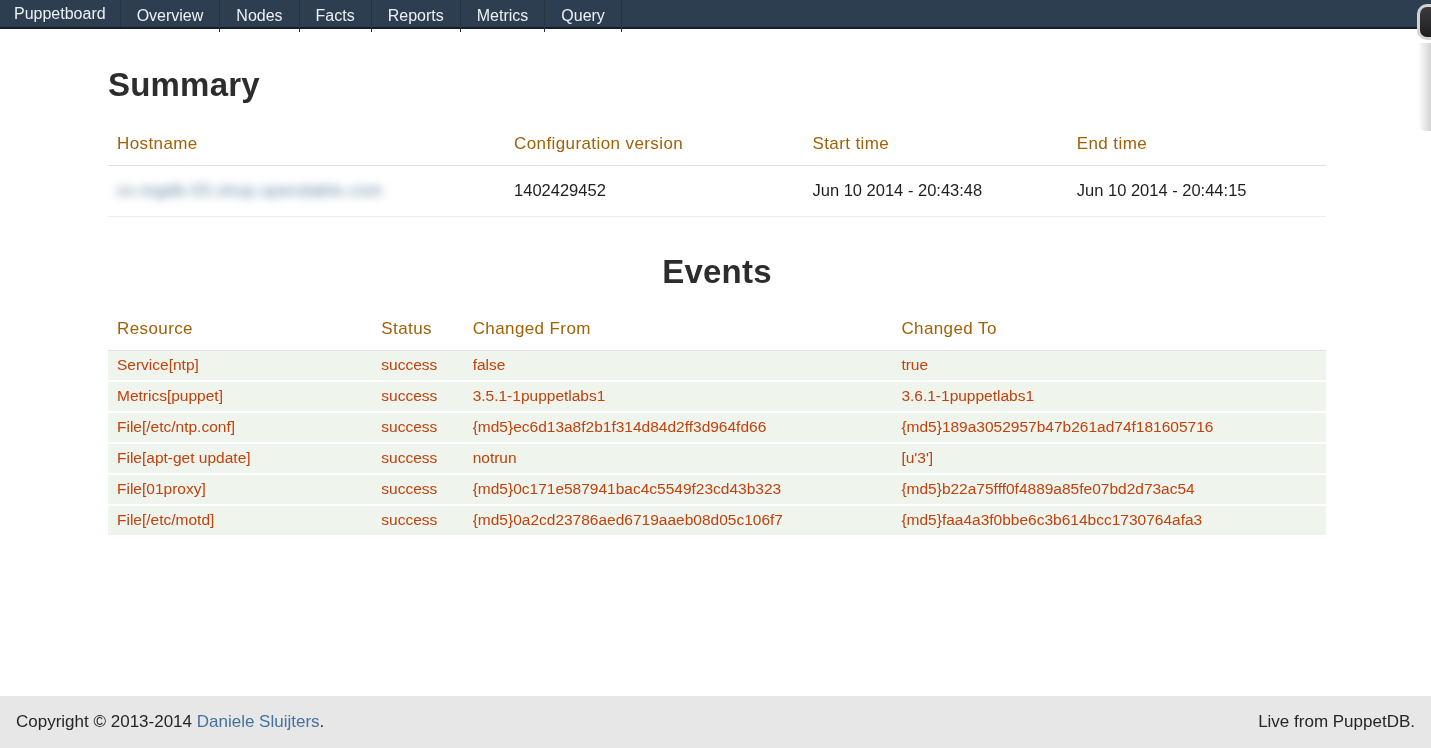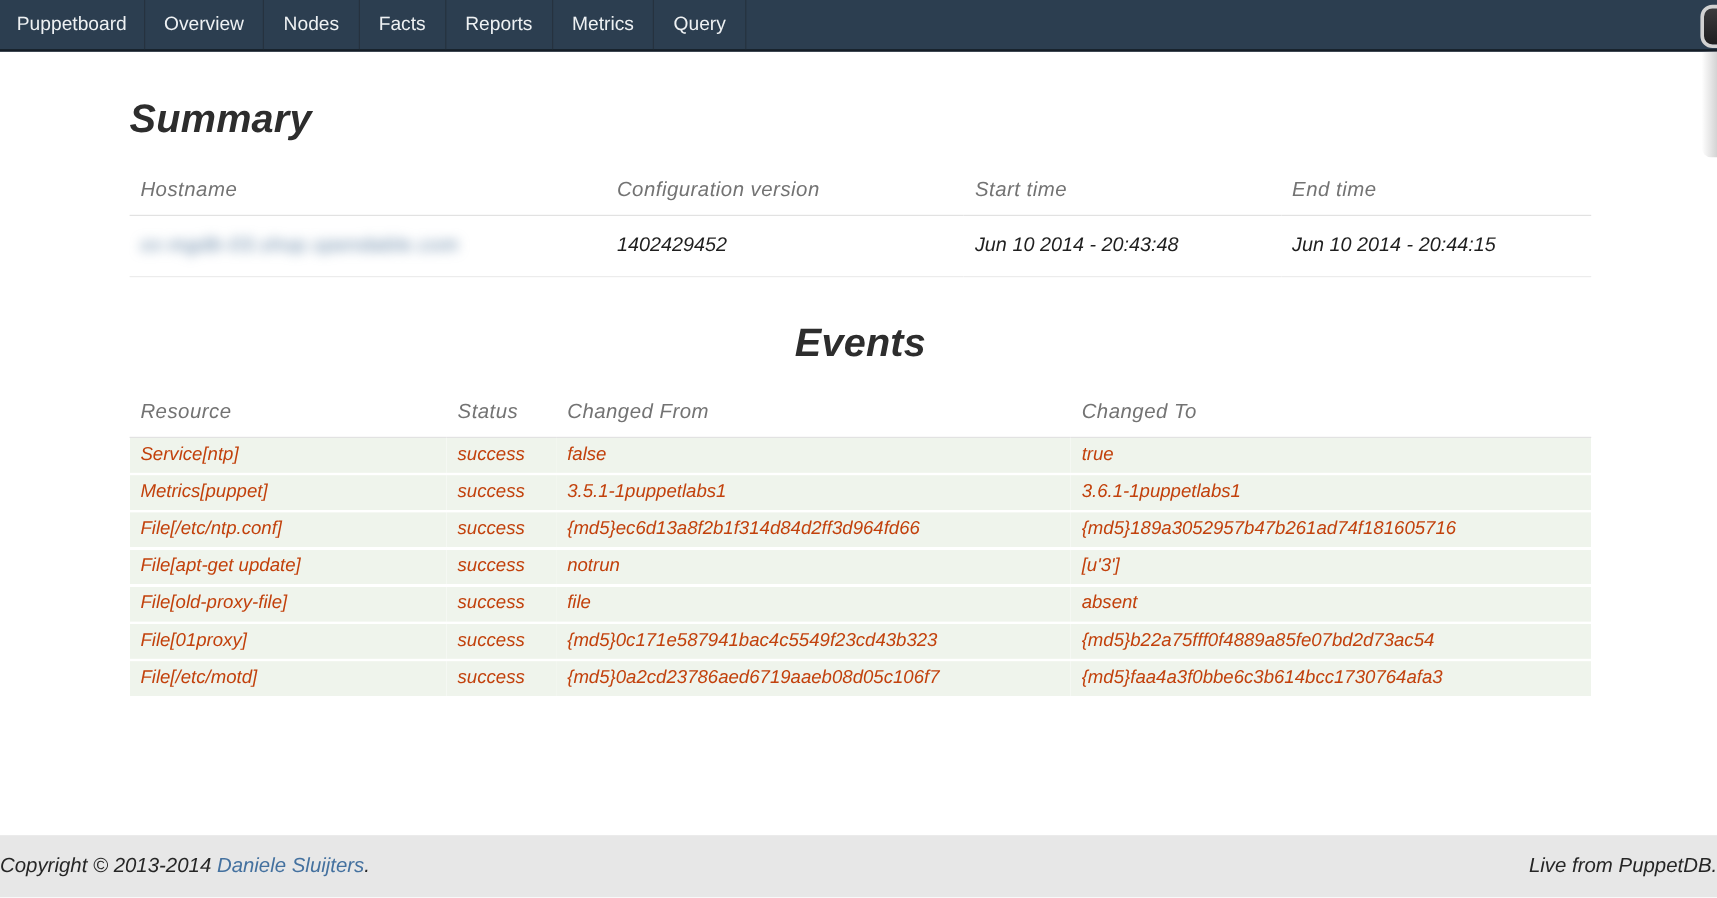--- a/index.html
+++ b/index.html
@@ -7,21 +7,21 @@
     width: 1431px; height: 748px;
     background: #ffffff;
     font-family: "Liberation Sans", sans-serif;
     overflow: hidden;
     position: relative;
     color: #2e2e2e;
   }
 
   
   .navbar {
-    height: 43px;
+    height: 29px;
     background: #2c3e50;
     border-bottom: 2px solid #151d26;
     display: flex;
     align-items: stretch;
   }
   .nav-item {
     display: flex;
     align-items: center;
     padding: 16px 16px;
     font-size: 16px;
@@ -51,37 +51,36 @@
     width: 13px;
     height: 88px;
     background: linear-gradient(to left, rgba(175,175,175,0.55), rgba(255,255,255,0));
     border-bottom-left-radius: 8px;
     z-index: 49;
   }
 
   
   .container {
     margin: 0 105px 0 108px;
-    font-style: italic;
   }
   h1.section-title {
     font-size: 33px;
     font-weight: 700;
     color: #2d2d2d;
     letter-spacing: 0.2px;
   }
   .summary-title { margin: 37px 0 22px 0; }
   .events-title  { margin: 36px 0 20px 0; text-align: center; }
 
   table { width: 100%; border-collapse: collapse; table-layout: fixed; }
   th {
     text-align: left;
     font-weight: 400;
     font-size: 17px;
-    color: #737373;
+    color: #a16207;
     letter-spacing: 0.4px;
     padding: 8px 9px 11px 9px;
     border-bottom: 1px solid #e2e2e2;
     white-space: nowrap;
     overflow: hidden;
   }
 
   
   .summary-table td {
     padding: 15px 9px 16px 9px;
@@ -121,24 +120,23 @@
   
   .footer {
     position: absolute;
     left: 0; bottom: 0;
     width: 100%;
     height: 52px;
     background: #e7e7e7;
     display: flex;
     align-items: center;
     justify-content: space-between;
-    padding: 0 0;
+    padding: 0 16px;
     font-size: 17px;
     color: #262626;
-    font-style: italic;
   }
   .footer a {
     color: #44719f;
     text-decoration: none;
     cursor: pointer;
   }
 </style>
 </head>
 <body>
 
@@ -222,26 +220,20 @@
           <td>{md5}ec6d13a8f2b1f314d84d2ff3d964fd66</td>
           <td>{md5}189a3052957b47b261ad74f181605716</td>
         </tr>
         <tr>
           <td>File[apt-get update]</td>
           <td>success</td>
           <td>notrun</td>
           <td>[u'3']</td>
         </tr>
         <tr>
-          <td>File[old-proxy-file]</td>
-          <td>success</td>
-          <td>file</td>
-          <td>absent</td>
-        </tr>
-        <tr>
           <td>File[01proxy]</td>
           <td>success</td>
           <td>{md5}0c171e587941bac4c5549f23cd43b323</td>
           <td>{md5}b22a75fff0f4889a85fe07bd2d73ac54</td>
         </tr>
         <tr>
           <td>File[/etc/motd]</td>
           <td>success</td>
           <td>{md5}0a2cd23786aed6719aaeb08d05c106f7</td>
           <td>{md5}faa4a3f0bbe6c3b614bcc1730764afa3</td>

